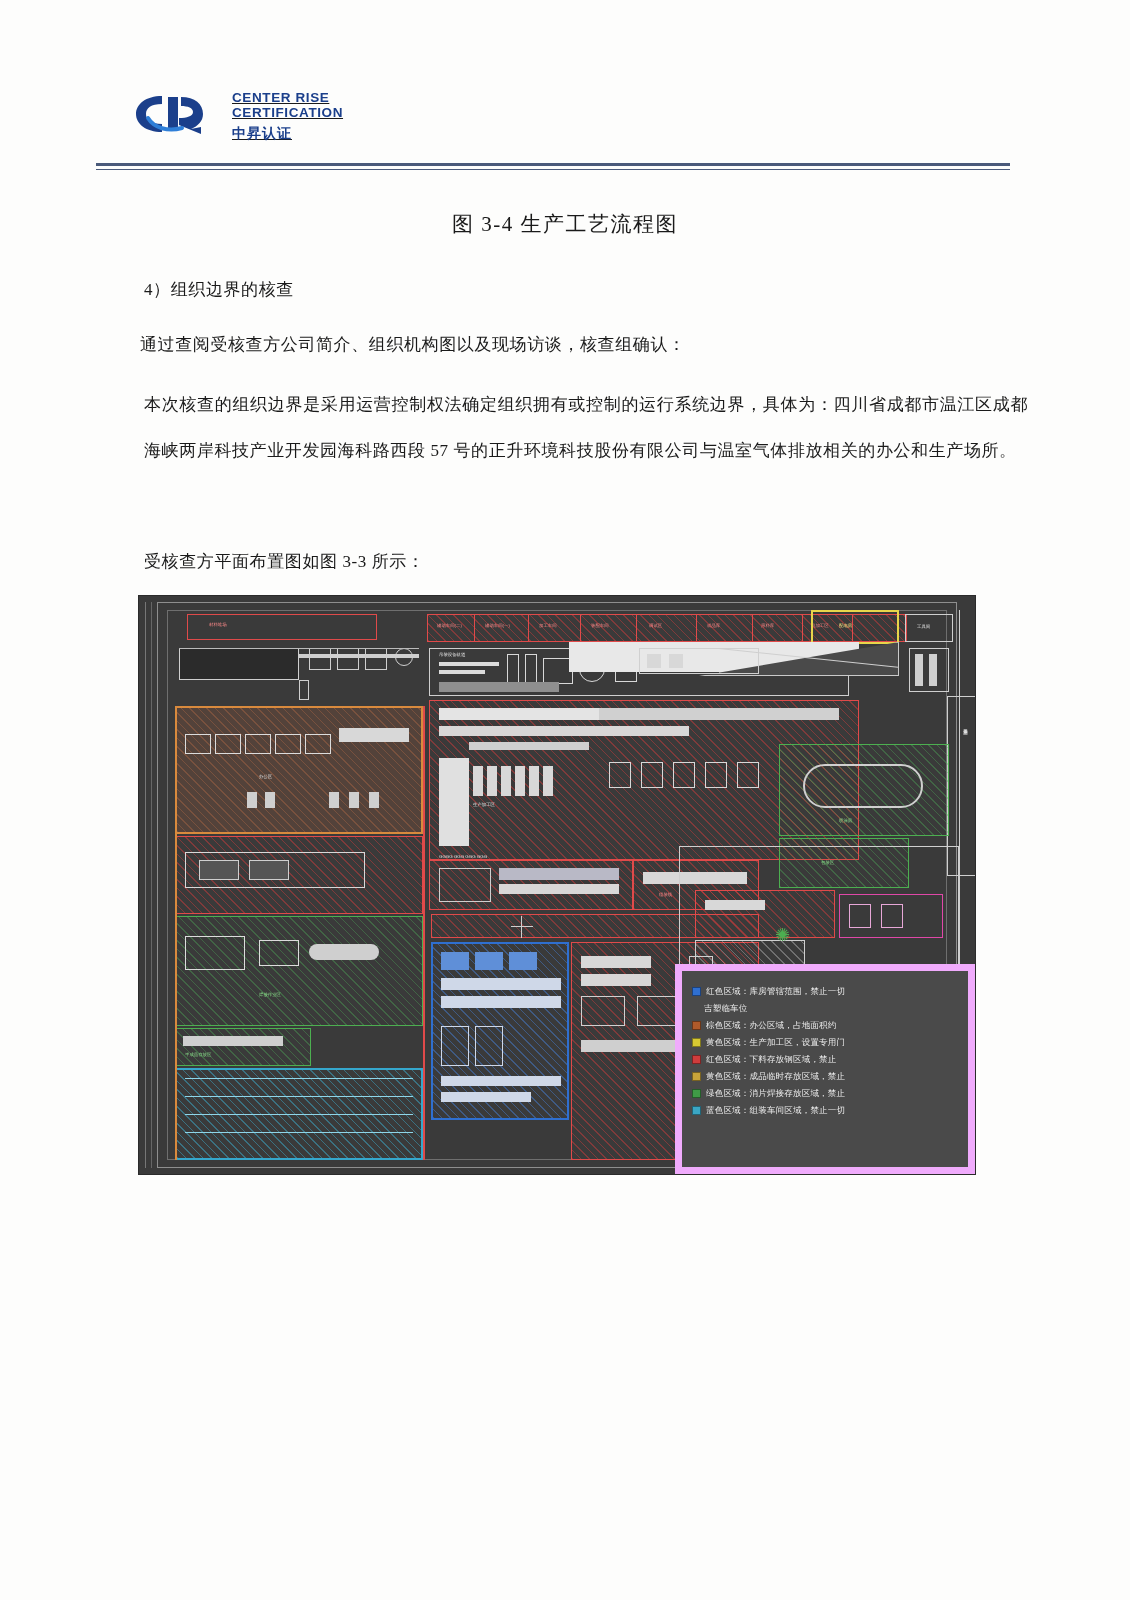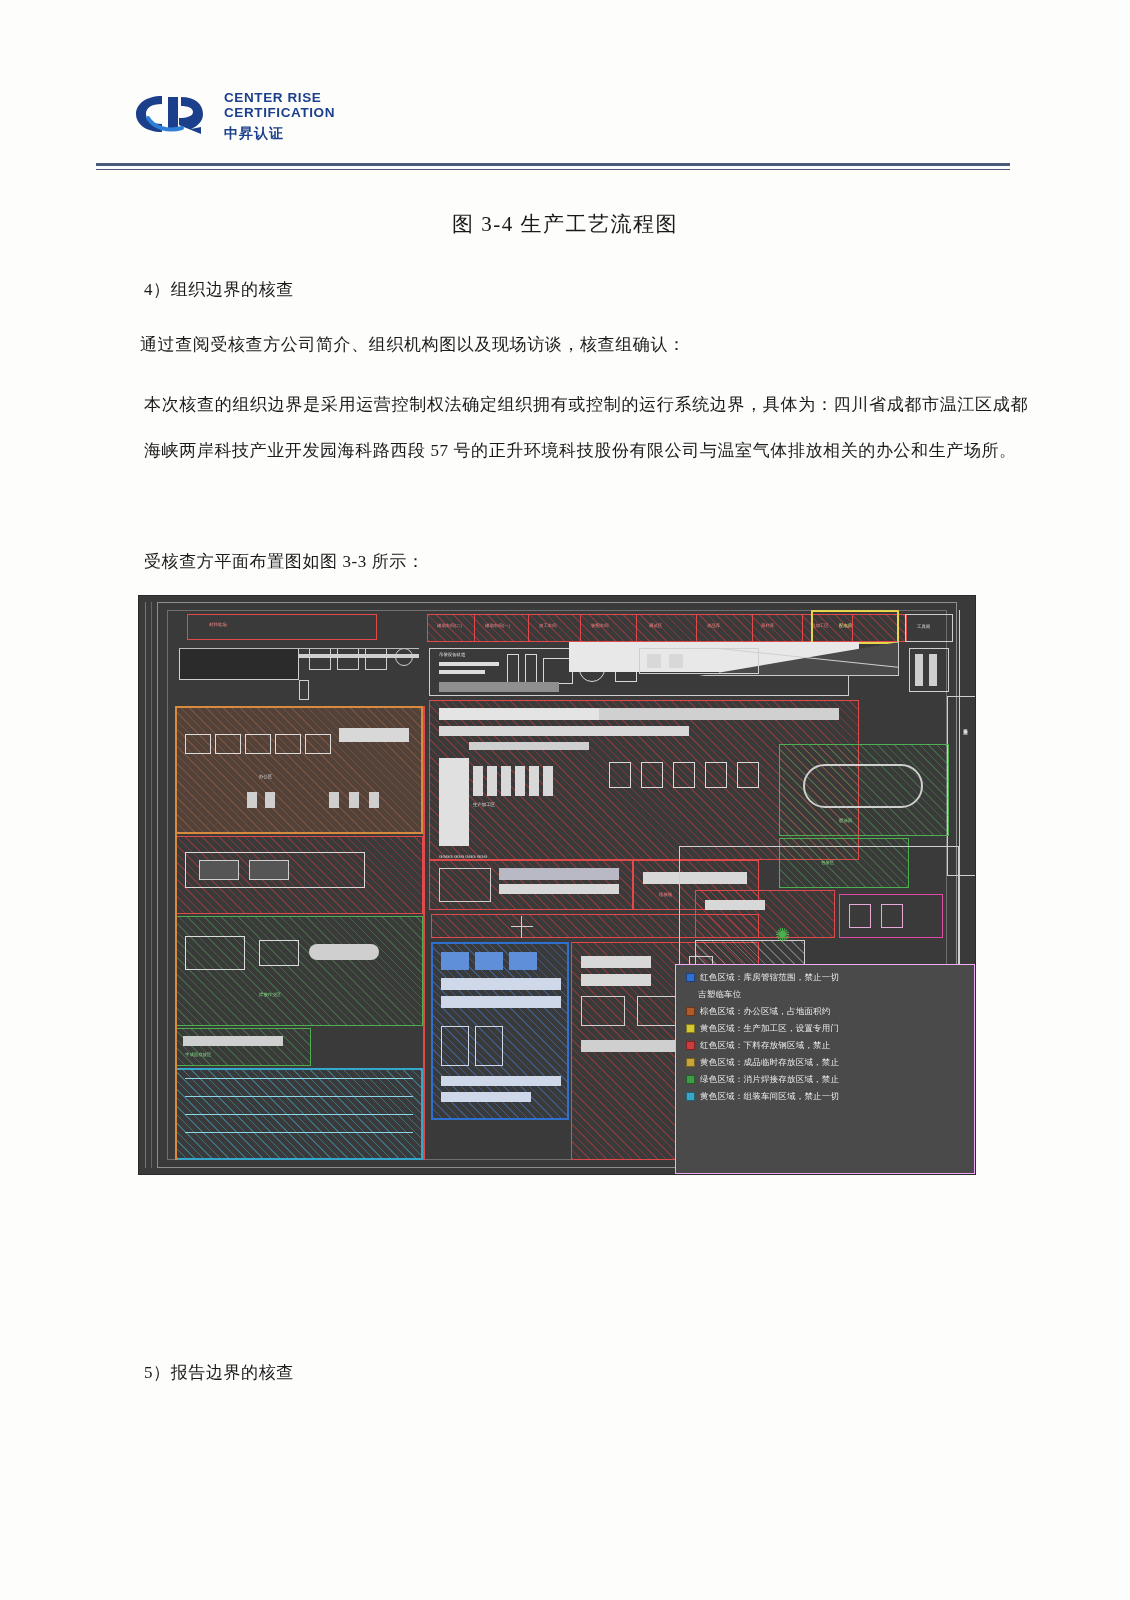--- a/index.html
+++ b/index.html
@@ -37,23 +37,24 @@
     align-items: flex-start;
   }
   .logo-mark {
     position: relative;
     width: 88px;
     height: 52px;
     flex: none;
   }
   .logo-mark svg { display: block; }
   .logo-text {
-    margin-left: 8px;
+    margin-left: 16px;
     padding-top: 2px;
     font-family: "Liberation Sans", sans-serif;
+    text-decoration: underline;
   }
   .logo-line1, .logo-line2 {
     color: #1b3f8b;
     font-weight: bold;
     font-size: 13.5px;
     letter-spacing: 0.6px;
     line-height: 15px;
     white-space: nowrap;
   }
   .logo-cn {
@@ -153,23 +154,23 @@
   .tiny.v { writing-mode: vertical-rl; }
 
   
   .legend {
     position: absolute;
     right: 0;
     bottom: 0;
     width: 300px;
     height: 210px;
     background: #4a4a4a;
-    border: 1px solid #f0abfc;
+    border: 7px solid #f0abfc;
     box-sizing: border-box;
-    padding: 4px 6px 4px 10px;
+    padding: 12px 6px 4px 10px;
   }
   .legend-row {
     display: flex;
     align-items: center;
     height: 17px;
     font-family: "Liberation Sans", sans-serif;
     font-size: 8.5px;
     color: #ededed;
     white-space: nowrap;
     letter-spacing: 0.2px;
@@ -434,23 +435,22 @@
         <div class="legend-row">
           <span class="legend-sw" style="background:#c8a43a"></span>
           <span>黄色区域：成品临时存放区域，禁止</span>
         </div>
         <div class="legend-row">
           <span class="legend-sw" style="background:#3f9b46"></span>
           <span>绿色区域：消片焊接存放区域，禁止</span>
         </div>
         <div class="legend-row">
           <span class="legend-sw" style="background:#3aa6c4"></span>
-          <span>黄色区域：组装车间区域，禁止一切</span>
+          <span>蓝色区域：组装车间区域，禁止一切</span>
         </div>
       </div>
 
     </div>
   </div>
 
 
-  <div class="para p5">5）报告边界的核查</div>
 
 </div>
 
 </body></html>

